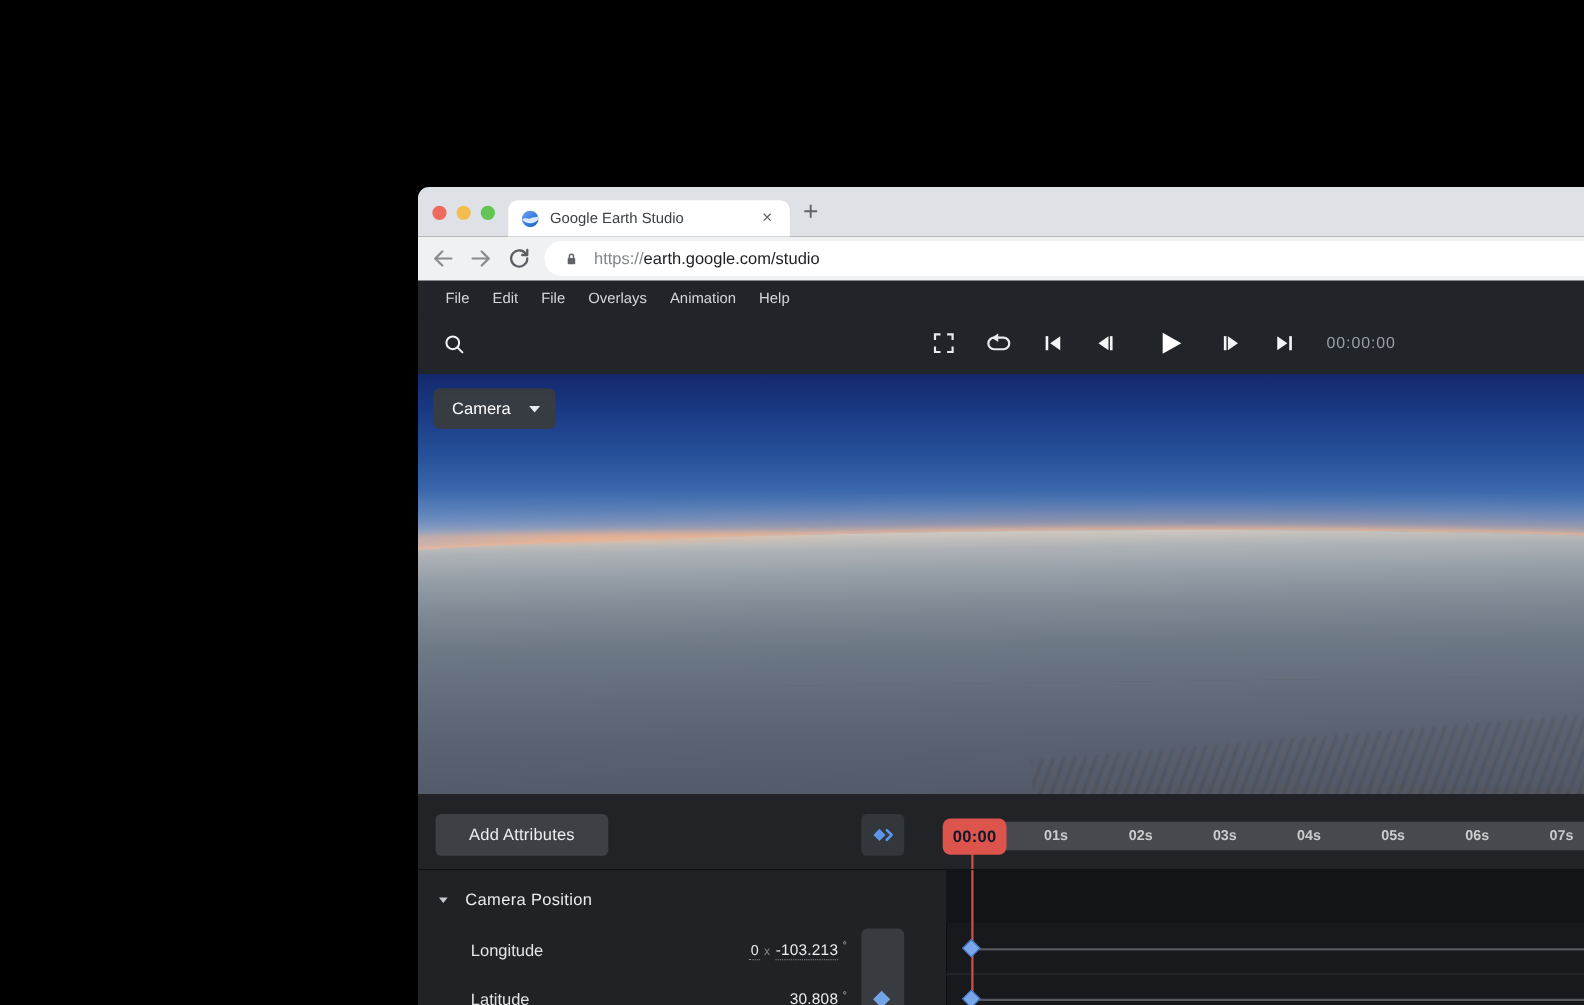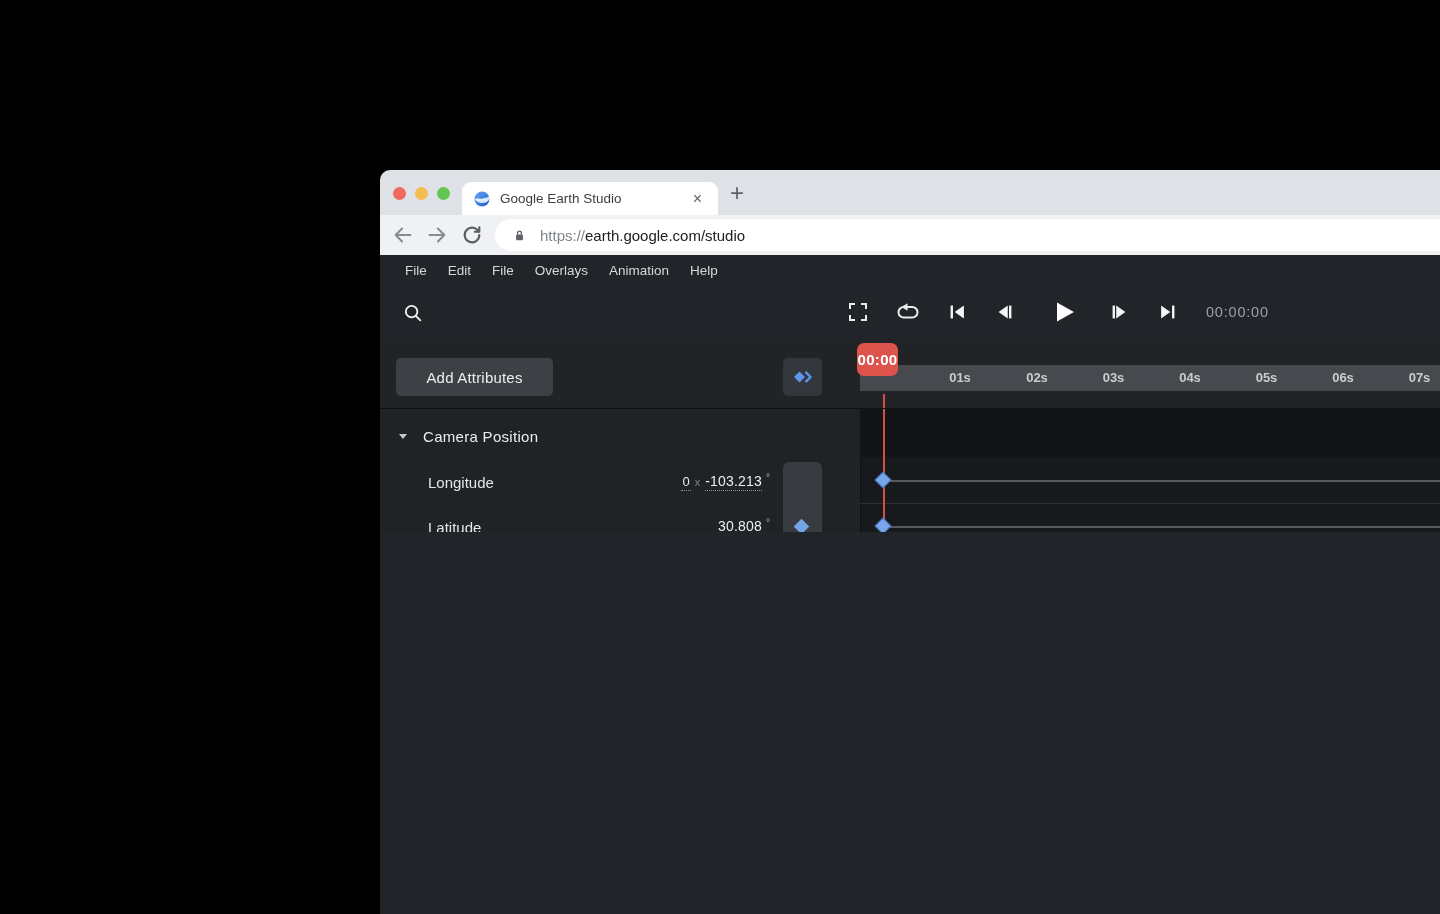--- a/index.html
+++ b/index.html
@@ -63,22 +63,22 @@
   
   .bottombar{position:relative;height:68px;background:#212327;}
   .add-attr-btn{position:absolute;left:16px;top:18px;width:157px;height:38px;background:#3d4045;
     border-radius:5px;color:#eceef0;font-size:15px;font-weight:500;
     display:flex;align-items:center;justify-content:center;letter-spacing:.2px;}
   .key-all-btn{position:absolute;left:403px;top:18px;width:39px;height:38px;background:#33363b;
     border-radius:5px;display:flex;align-items:center;justify-content:center;}
   .ruler{position:absolute;left:480px;right:0;top:25px;height:26px;background:#47494e;}
   .tick{position:absolute;top:0;height:36px;line-height:26px;transform:translateX(-50%);
     color:#caccce;font-size:13px;font-weight:600;}
-  .time-badge{position:absolute;left:477px;top:3px;width:41px;height:33px;background:#dc544b;
-    border-radius:7px;color:#ffffff;font-size:15px;font-weight:700;letter-spacing:.3px;
+  .time-badge{position:absolute;left:477px;top:22px;width:58px;height:33px;background:#dc544b;
+    border-radius:7px;color:#0f172a;font-size:15px;font-weight:700;letter-spacing:.3px;
     display:flex;align-items:center;justify-content:center;z-index:3;}
   .playhead-stub{position:absolute;left:503px;top:54px;width:2px;height:14px;background:#cf5148;z-index:2;}
 
   
   .workspace{position:relative;height:124px;background:#202226;border-top:1px solid #0f1113;overflow:hidden;}
   .tl-bg{position:absolute;left:480px;right:0;top:0;bottom:0;background:#17191d;border-left:1px solid #0e0f11;}
   .tl-groupband{position:absolute;left:480px;right:0;top:0;height:48px;background:#121417;}
   .tl-sep{position:absolute;left:480px;right:0;top:94px;height:1px;background:#2c2f33;}
   .track-line{position:absolute;left:510px;right:0;height:2px;background:#56595e;}
   .playhead{position:absolute;left:503px;top:0;bottom:0;width:2px;background:#cf5148;z-index:2;}
@@ -215,20 +215,31 @@
     </span>
     <span class="ticon" style="left:777px;">
       <svg width="22" height="24" viewBox="0 0 24 24" fill="#f4f5f6">
           <path d="M4.5 5 L14.5 12 L4.5 19 Z"></path>
           <rect x="16.4" y="5" width="2.6" height="14"></rect>
         </svg>
     </span>
     <span class="timecode">00:00:00</span>
   </div>
 
+  <div class="viewport">
+    <div class="sky"></div>
+    <div class="ground">
+      <div class="terrain"></div>
+      <div class="ridges"></div>
+    </div>
+    <div class="camera-btn">
+      <span>Camera</span>
+      <span class="caret"></span>
+    </div>
+  </div>
 
   <div class="bottombar">
     <div class="add-attr-btn">
       <span>Add Attributes</span>
     </div>
     <div class="key-all-btn">
       <span style="display:flex;">
         <svg width="24" height="24" viewBox="0 0 24 24">
             <path d="M8.5 6.5 L14 12 L8.5 17.5 L3 12 Z" fill="#5e95ea"></path>
             <path d="M15.2 7.6 L19.6 12 L15.2 16.4" stroke="#5e95ea" stroke-width="2.4" fill="none" stroke-linecap="round" stroke-linejoin="round"></path>

